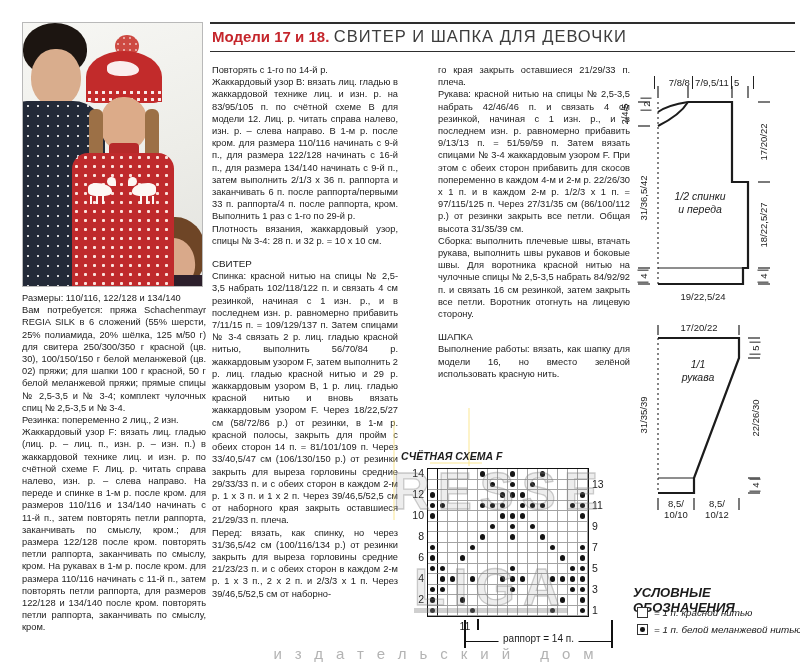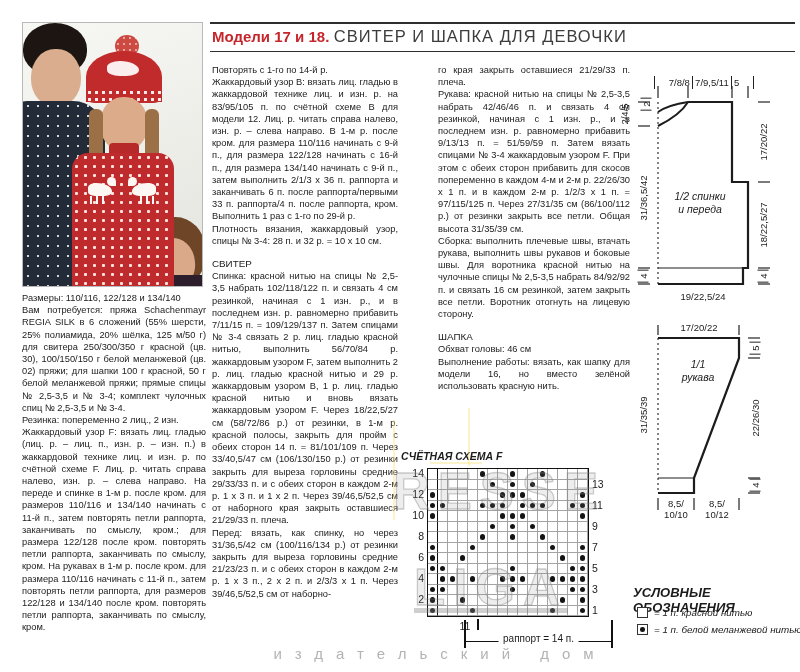--- a/index.html
+++ b/index.html
@@ -132,21 +132,20 @@
       <p class="para"><b>Плотность вязания, жаккардовый узор, спицы № 3-4:</b> 28 п. и 32 р. = 10 х 10 см.</p>
       <p class="para head"><b>СВИТЕР</b></p>
       <p class="para"><b>Спинка:</b> красной нитью на спицы № 2,5-3,5 набрать 102/118/122 п. и связать 4 см резинкой, начиная с 1 изн. р., и в последнем изн. р. равномерно прибавить 7/11/15 п. = 109/129/137 п. Затем спицами № 3-4 связать 2 р. лиц. гладью красной нитью, выполнить 56/70/84 р. жаккардовым узором F, затем выполнить 2 р. лиц. гладью красной нитью и 29 р. жаккардовым узором В, 1 р. лиц. гладью красной нитью и вновь вязать жаккардовым узором F. Через 18/22,5/27 см (58/72/86 р.) от резинки, в 1-м р. красной полосы, закрыть для пройм с обеих сторон 14 п. = 81/101/109 п. Через 33/40,5/47 см (106/130/150 р.) от резинки закрыть для выреза горловины средние 29/33/33 п. и с обеих сторон в каждом 2-м р. 1 х 3 п. и 1 х 2 п. Через 39/46,5/52,5 см от наборного края закрыть оставшиеся 21/29/33 п. плеча.</p>
       <p class="para"><b>Перед:</b> вязать, как спинку, но через 31/36,5/42 см (100/116/134 р.) от резинки закрыть для выреза горловины средние 21/23/23 п. и с обеих сторон в каждом 2-м р. 1 х 3 п., 2 х 2 п. и 2/3/3 х 1 п. Через 39/46,5/52,5 см от наборно-</p>
     </div>
   <div id="col3" class="col">
       <p class="para">го края закрыть оставшиеся 21/29/33 п. плеча.</p>
       <p class="para"><b>Рукава:</b> красной нитью на спицы № 2,5-3,5 набрать 42/46/46 п. и связать 4 см резинкой, начиная с 1 изн. р., и в последнем изн. р. равномерно прибавить 9/13/13 п. = 51/59/59 п. Затем вязать спицами № 3-4 жаккардовым узором F. При этом с обеих сторон прибавить для скосов попеременно в каждом 4-м и 2-м р. 22/26/30 х 1 п. и в каждом 2-м р. 1/2/3 х 1 п. = 97/115/125 п. Через 27/31/35 см (86/100/112 р.) от резинки закрыть все петли. Общая высота 31/35/39 см.</p>
       <p class="para"><b>Сборка:</b> выполнить плечевые швы, втачать рукава, выполнить швы рукавов и боковые швы. Для воротника красной нитью на чулочные спицы № 2,5-3,5 набрать 84/92/92 п. и связать 16 см резинкой, затем закрыть все петли. Воротник отогнуть на лицевую сторону.</p>
       <p class="para head"><b>ШАПКА</b></p>
-      <p class="para"><b>Обхват головы:</b> 46 см</p>
       <p class="para"><b>Выполнение работы:</b> вязать, как шапку для модели 16, но вместо зелёной использовать красную нить.</p>
     </div>
 
   <div class="chart-title">СЧЁТНАЯ СХЕМА F</div>
   <div id="left-labels" class="rowlabs">
       <div class="rlab" style="top: 0px;">14</div>
       <div class="rlab" style="top: 21px;">12</div>
       <div class="rlab" style="top: 42px;">10</div>
       <div class="rlab" style="top: 63px;">8</div>
       <div class="rlab" style="top: 84px;">6</div>

